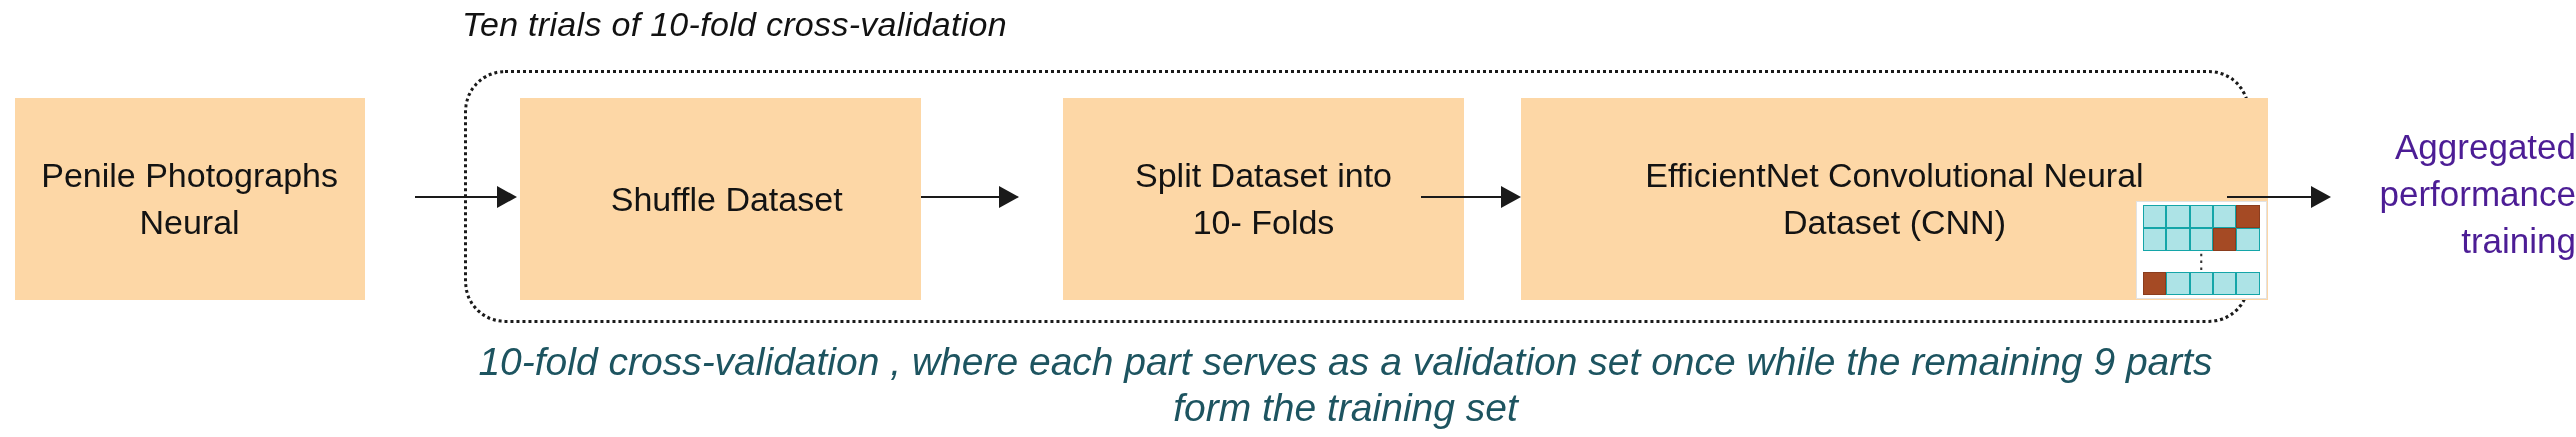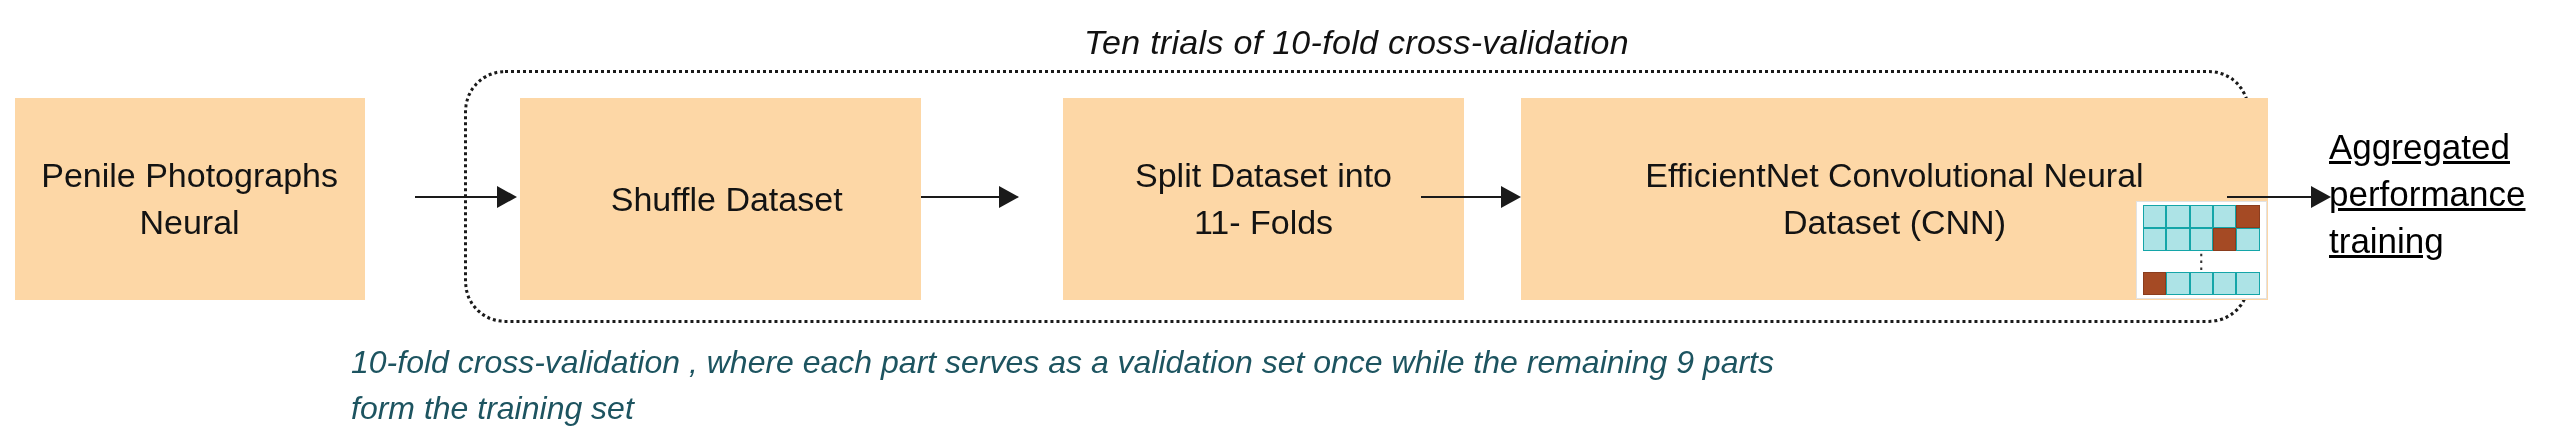--- a/index.html
+++ b/index.html
@@ -13,26 +13,25 @@
     width: 2576px;
     height: 437px;
     background: #ffffff;
     overflow: hidden;
   }
   .diagram-title {
     position: absolute;
     left: 462px;
     top: 4.7px;
     width: 1789px;
-    text-align: center;
+    text-align: left;
     font-size: 34px;
     font-style: italic;
     color: #121212;
     letter-spacing: 0.3px;
-    margin-top: 18px;
   }
   .dotted-group {
     position: absolute;
     left: 464px;
     top: 70px;
     width: 1786px;
     height: 253px;
     border: 3.5px dotted #1a1a1a;
     border-radius: 41px;
     box-sizing: border-box;
@@ -77,32 +76,32 @@
   }
   .arrow-1 { left: 415px;  width: 82px; }
   .arrow-2 { left: 921px; width: 78px; }
   .arrow-3 { left: 1421px; width: 80px; }
   .arrow-4 { left: 2227px; width: 84px; }
   .output-label {
     position: absolute;
     left: 2329px;
     top: 123px;
     width: 247px;
-    text-align: left;
+    text-align: right;
     font-size: 35px;
     line-height: 47px;
-    color: #000000;
-    text-decoration: underline;
+    color: #4c1d95;
   }
   .caption {
     position: absolute;
     left: 351px;
     top: 339px;
     width: 1989px;
-    font-size: 32px;
+    text-align: center;
+    font-size: 39px;
     line-height: 46px;
     font-style: italic;
     color: var(--caption-color, #1D5460);
   }
   .fold-icon {
     position: absolute;
     right: 1.2px;
     bottom: 1.2px;
     width: 131px;
     height: 98px;
@@ -153,21 +152,21 @@
   <div class="arrow arrow-1"></div>
 
   <div class="node node-2">
     <div class="node-line">Shuffle Dataset</div>
   </div>
 
   <div class="arrow arrow-2"></div>
 
   <div class="node node-3">
     <div class="node-line">Split Dataset into</div>
-    <div class="node-line">11- Folds</div>
+    <div class="node-line">10- Folds</div>
   </div>
 
   <div class="arrow arrow-3"></div>
 
   <div class="node node-4">
     <div class="node-line">EfficientNet Convolutional Neural</div>
     <div class="node-line">Dataset (CNN)</div>
     <div class="fold-icon">
       <div class="fold-grid">
           <div class="fold-cell fold-train"></div>

